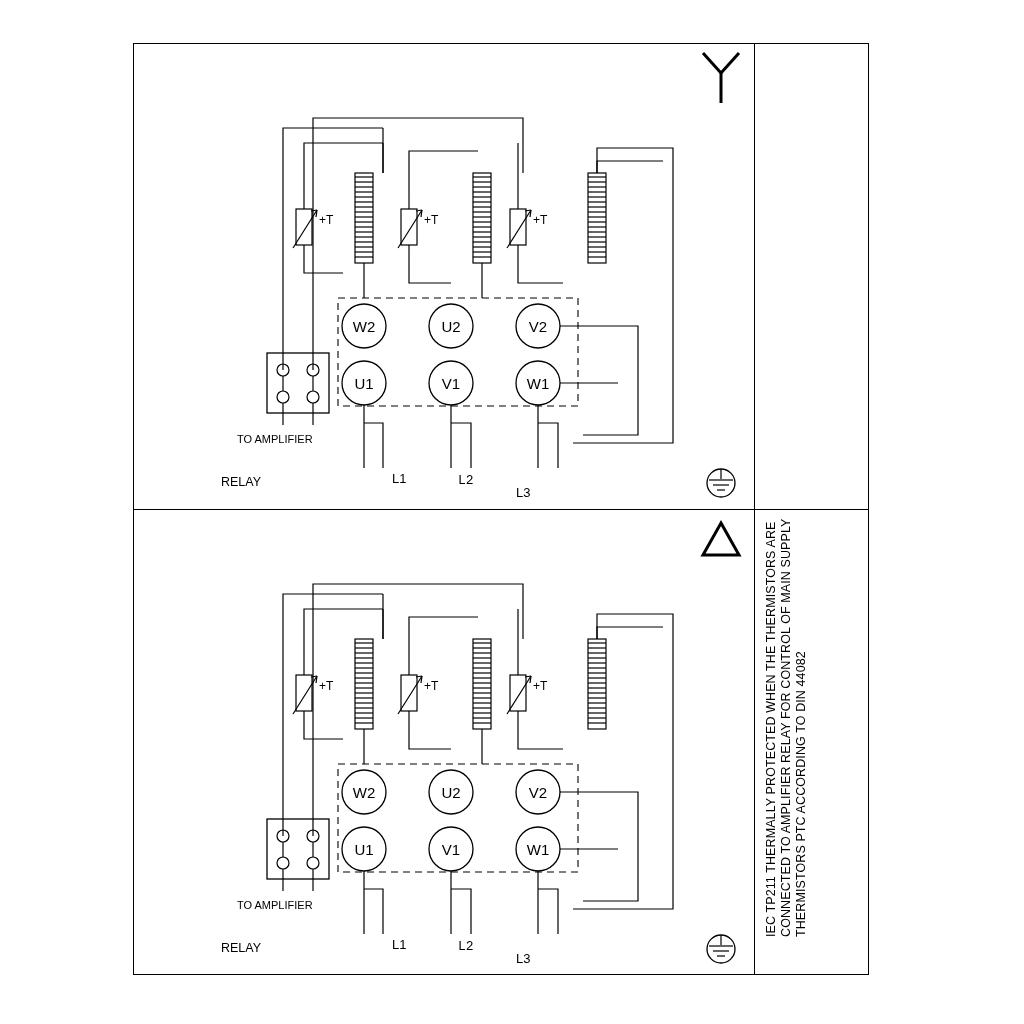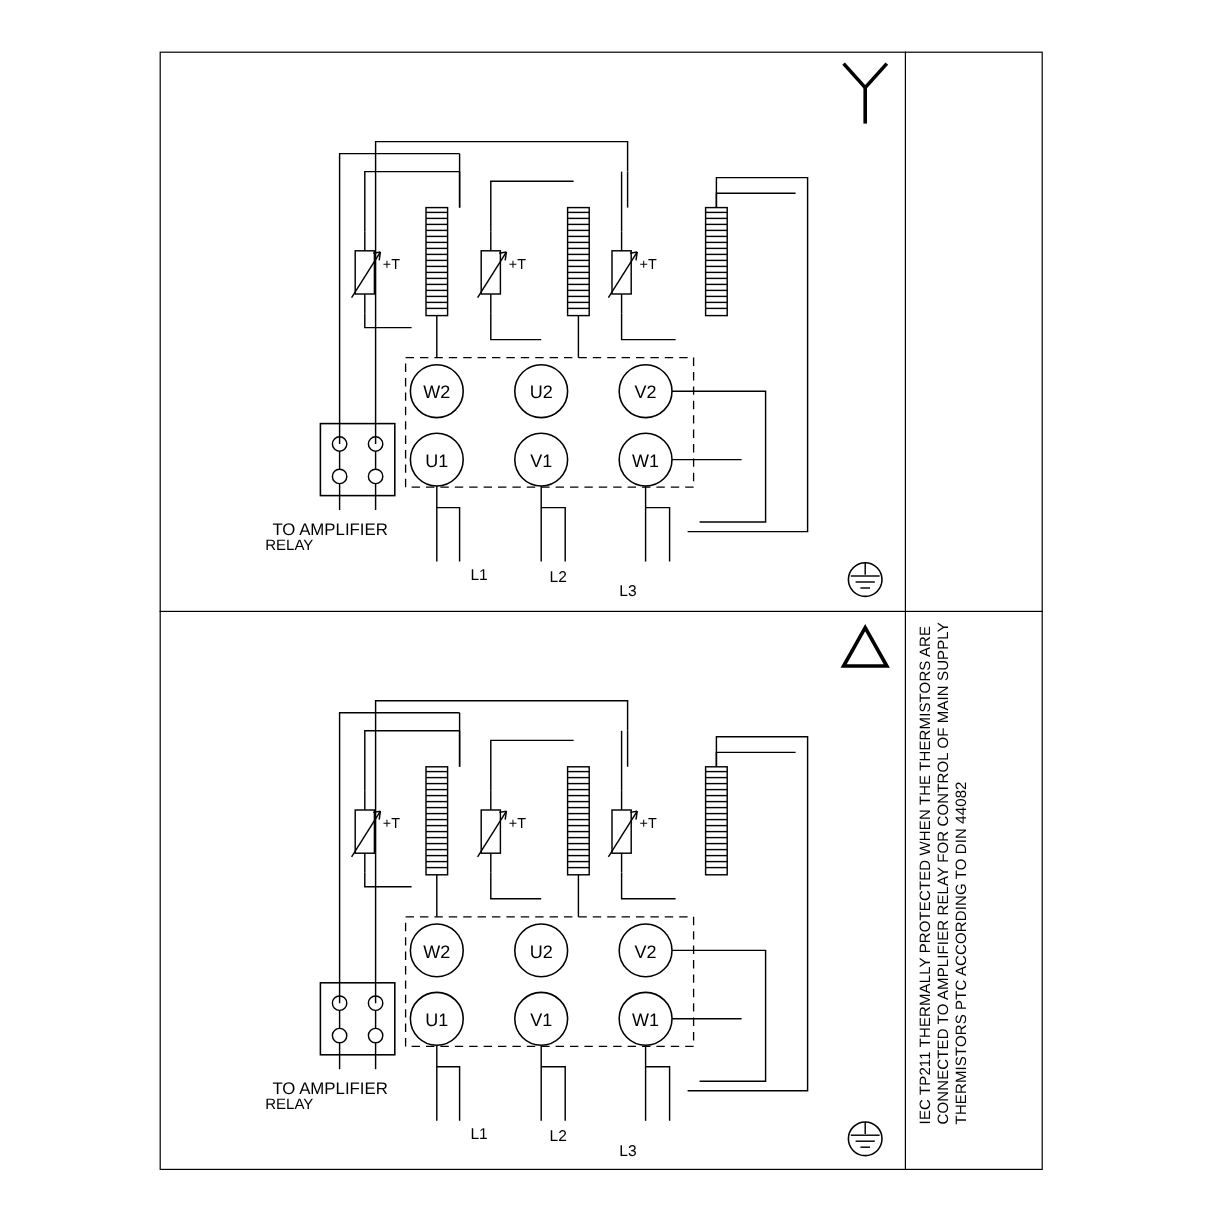--- a/index.html
+++ b/index.html
@@ -87,24 +87,24 @@
     width: 621px;
     height: 466px;
     overflow: visible;
   }
 
   .lbl {
     position: absolute;
     font-size: 13px;
     white-space: nowrap;
   }
-  .lbl-amp1 { left: 94px;  top: 390px; font-size: 14px; }
-  .lbl-amp2 { left: 88px;  top: 404px; font-size: 12.5px; }
+  .lbl-amp1 { left: 104px;  top: 390px; font-size: 11px; }
+  .lbl-amp2 { left: 88px;  top: 432px; font-size: 12.5px; }
   .lbl-l1 { left: 259px; top: 428px; }
-  .lbl-l2 { left: 325px; top: 430px; }
+  .lbl-l2 { left: 325px; top: 430px; font-family: Liberation Mono, monospace; }
   .lbl-l3 { left: 383px; top: 442px; }
   .lbl-t1 { left: 186px; top: 170px; font-size: 12px;}
   .lbl-t2 { left: 291px; top: 170px; font-size: 12px;}
   .lbl-t3 { left: 400px; top: 170px; font-size: 12px;}
 
   .term-lbl {
     font-size: 15px;
     font-family: "Liberation Sans", sans-serif;
   }
   text { font-family: "Liberation Sans", sans-serif; }

